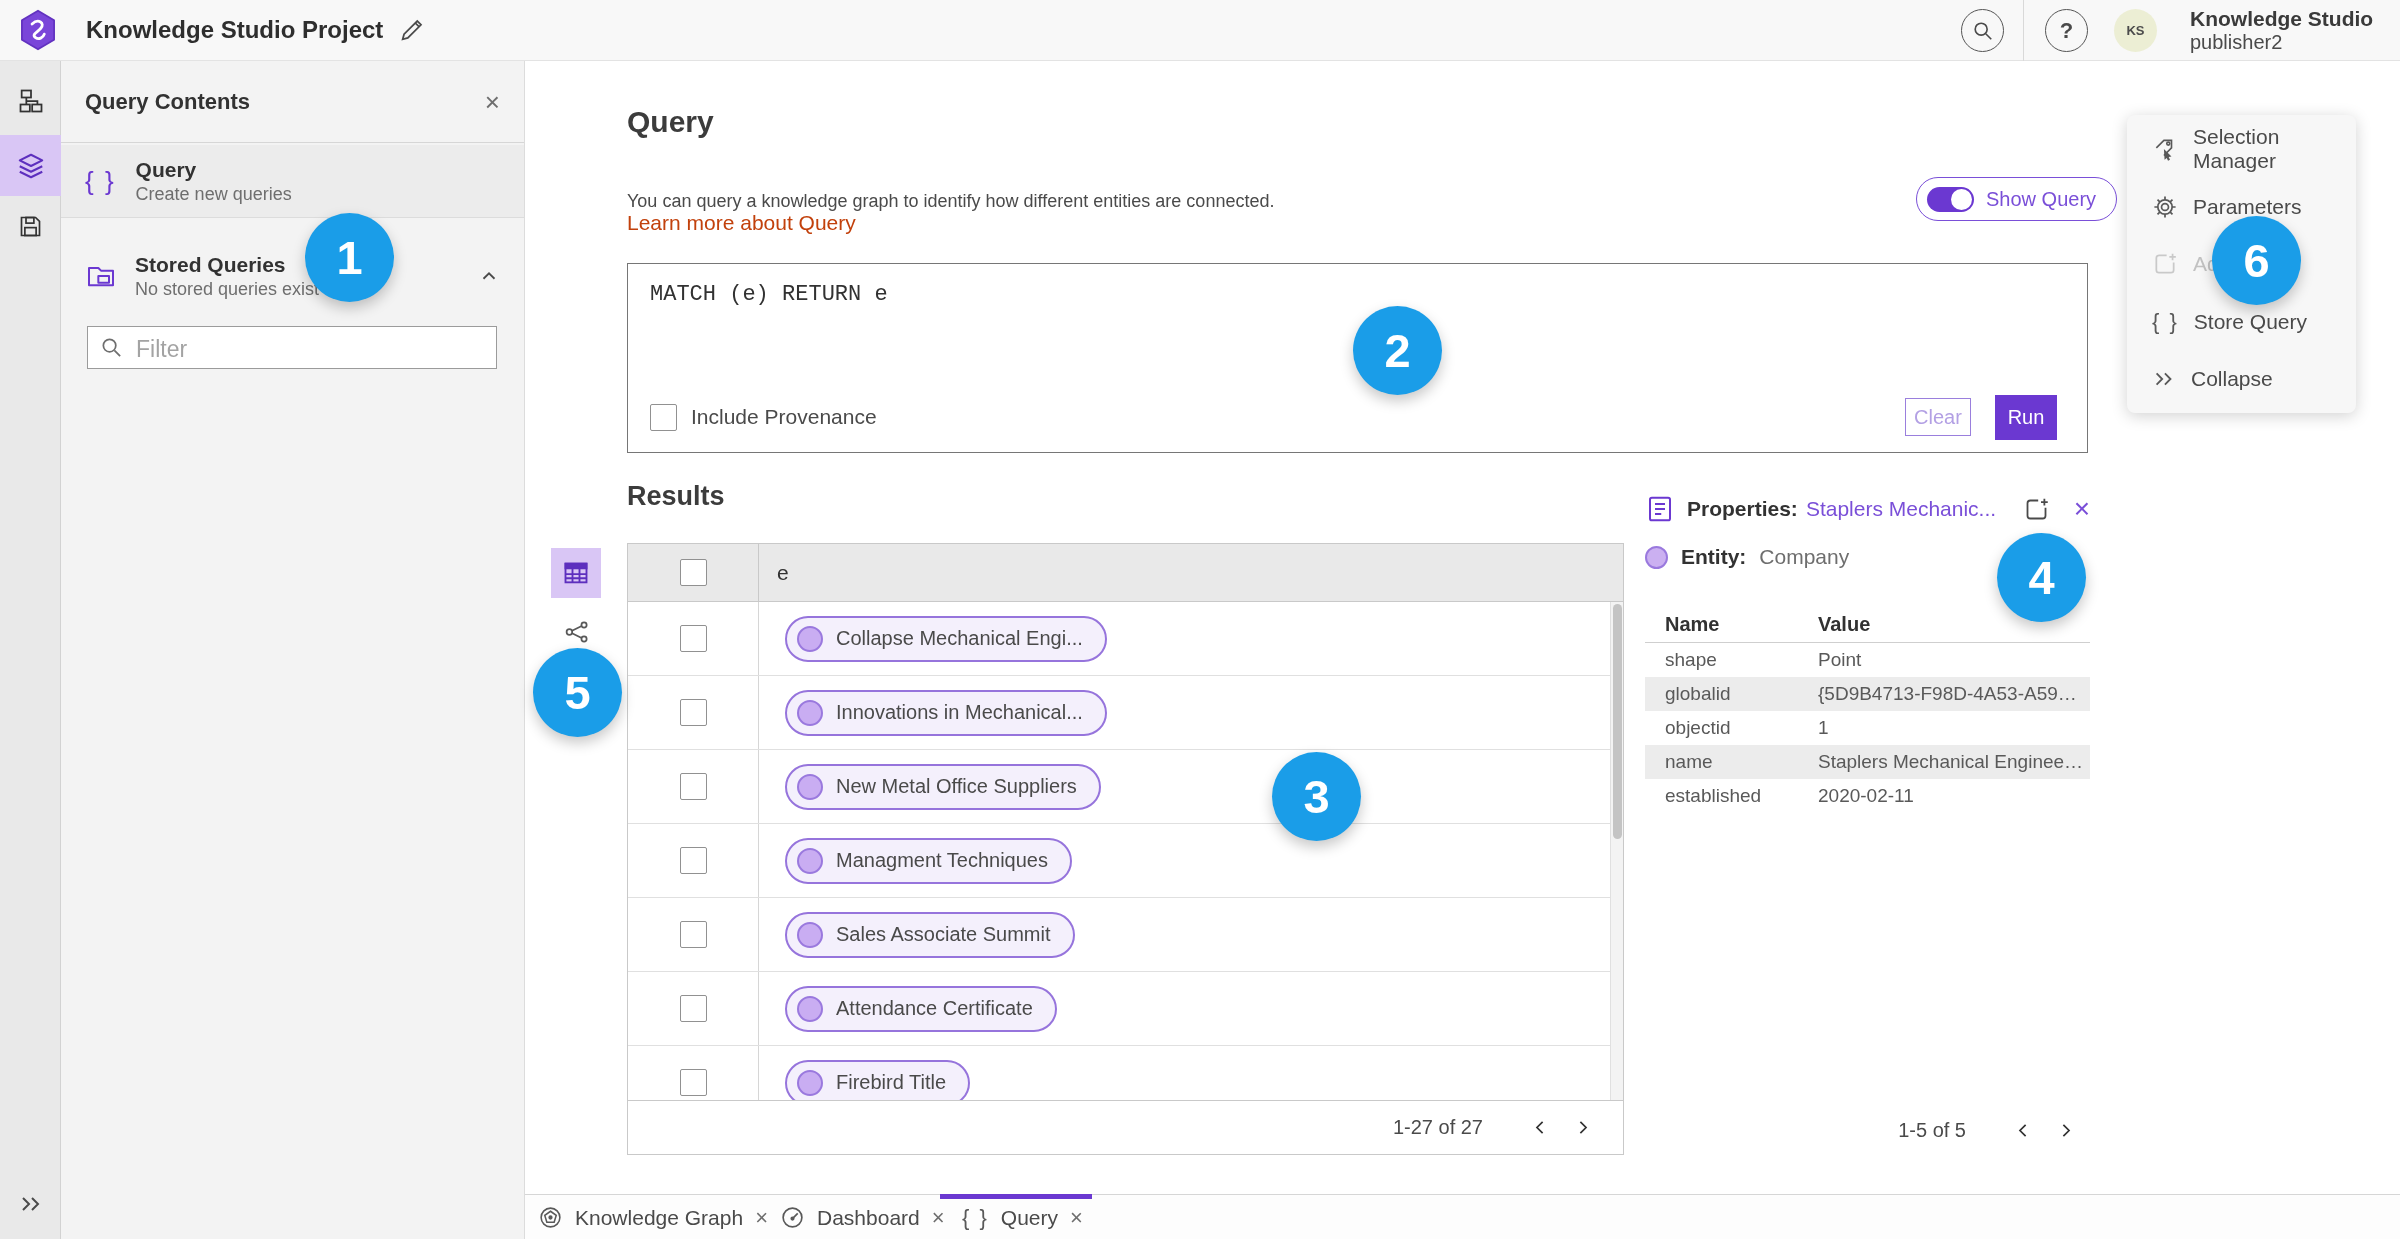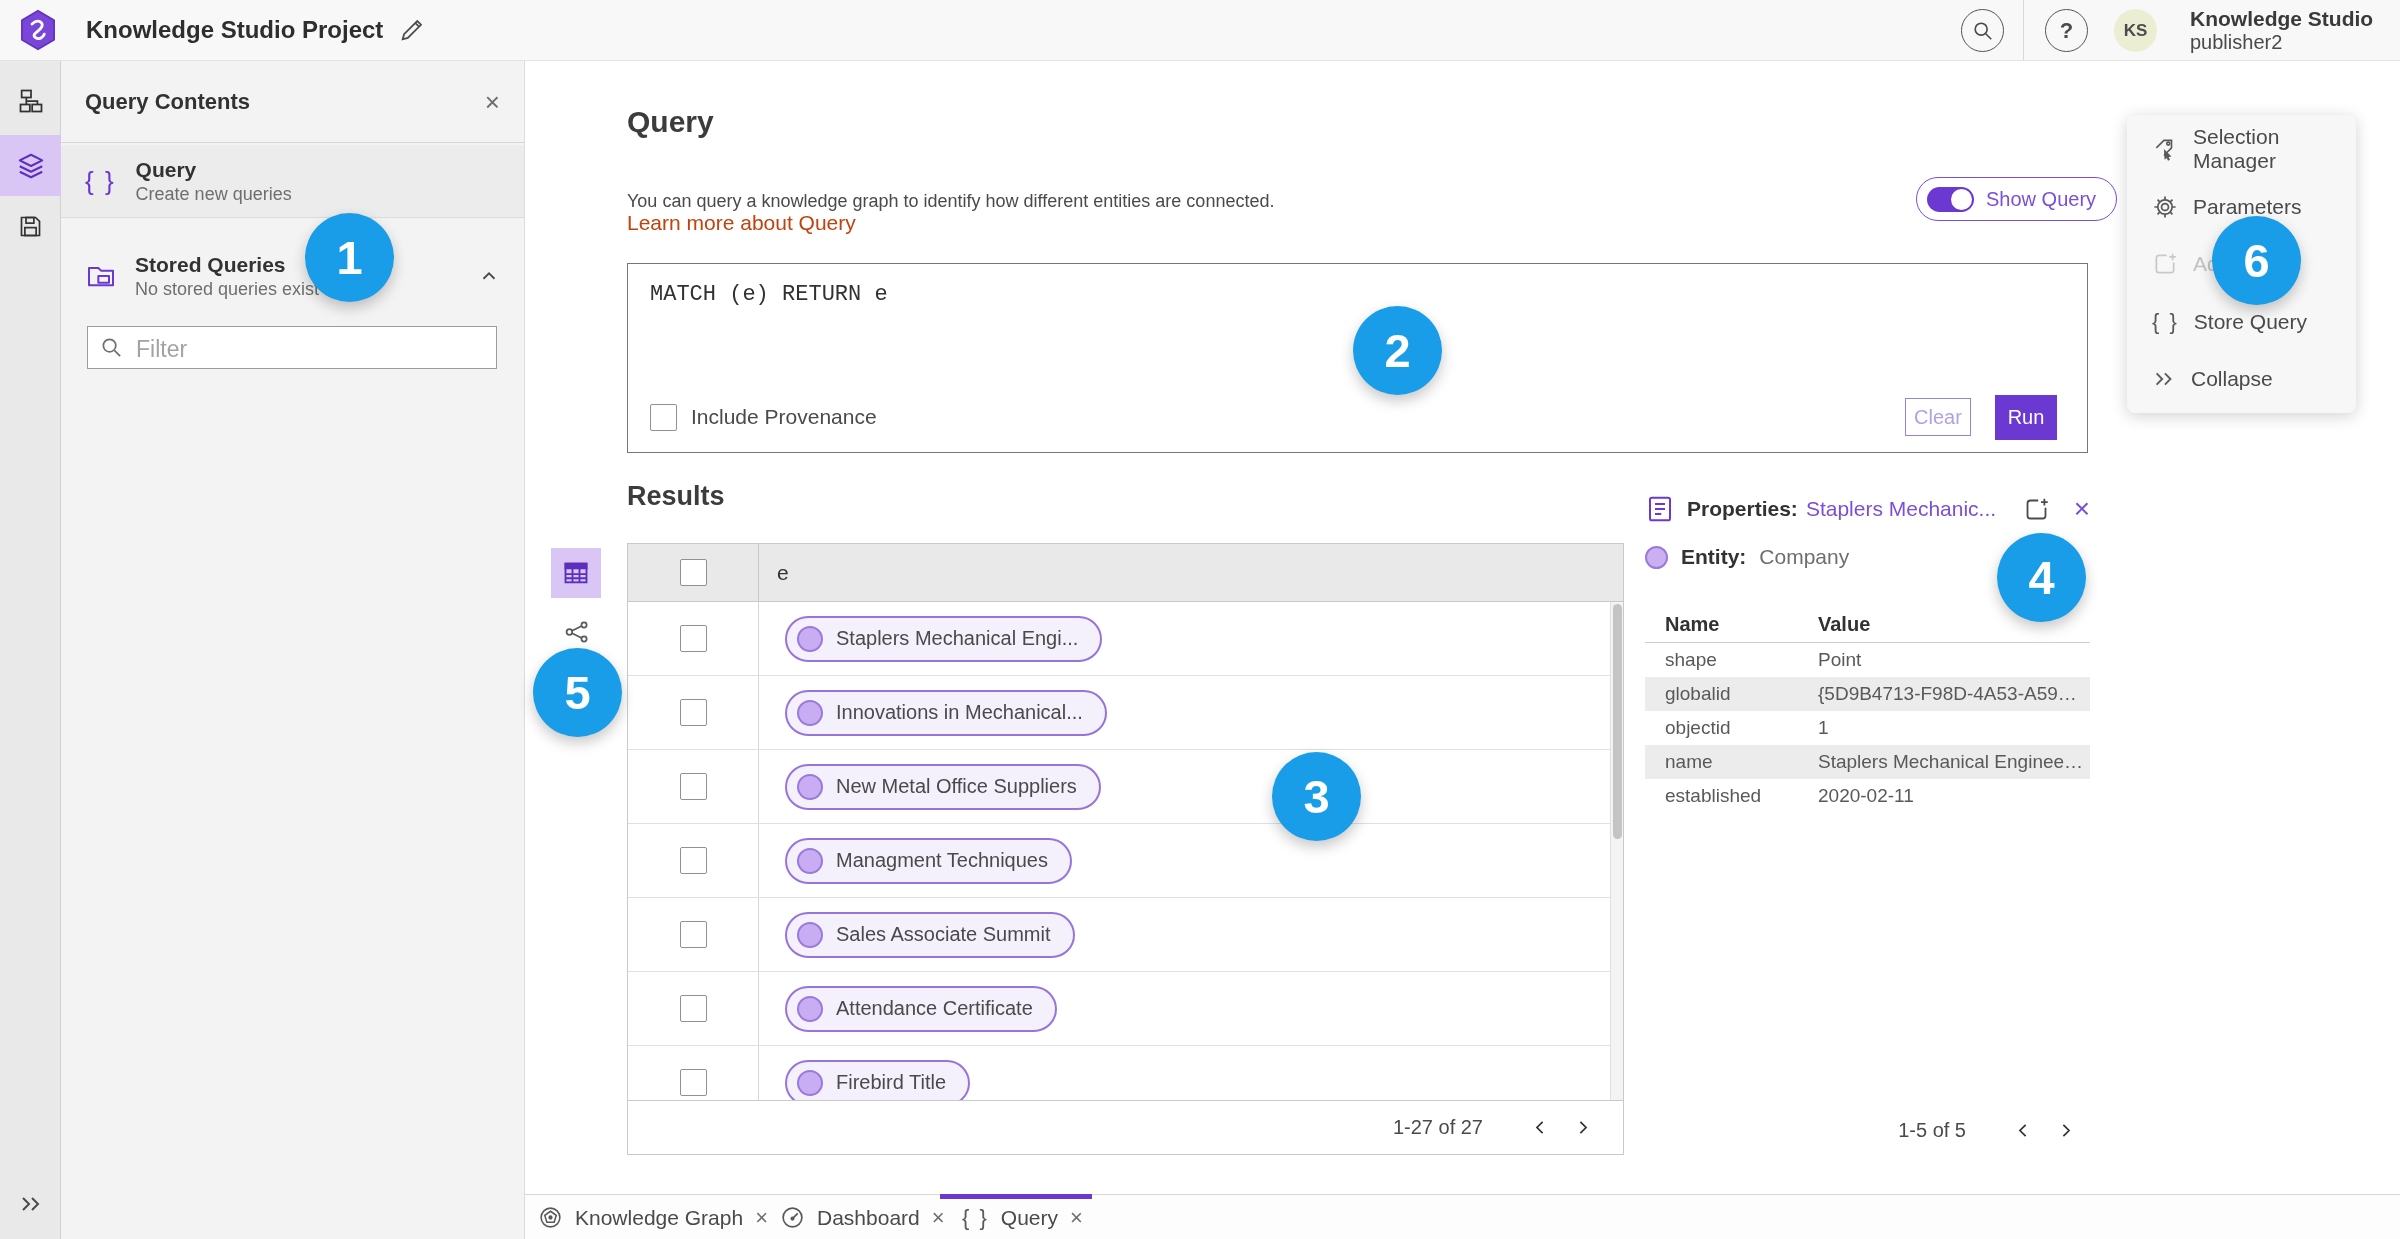--- a/index.html
+++ b/index.html
@@ -14,21 +14,21 @@
   .app-title { position:absolute; left:86px; top:16px; font-size:24px; font-weight:700; color:#2e2e2e; }
   .edit-pencil { position:absolute; left:398px; top:16px; width:28px; height:28px; color:#4a4a4a; cursor:pointer; }
   .tb-circle { position:absolute; top:9px; width:43px; height:43px; border-radius:50%;
     border:1.5px solid #555; display:flex; align-items:center; justify-content:center; color:#4a4a4a;
     background:#fff0; cursor:pointer; }
   .tb-search { left:1961px; }
   .tb-help { left:2045px; font-size:22px; font-weight:700; }
   .tb-divider { position:absolute; left:2023px; top:0; width:1px; height:61px; background:#d9d9d9; }
   .avatar { position:absolute; left:2114px; top:9px; width:43px; height:43px; border-radius:50%;
     background:#eceed4; display:flex; align-items:center; justify-content:center;
-    font-size:17px; font-weight:700; color:#4c4c4c; }
+    font-size:13px; font-weight:700; color:#4c4c4c; }
   .userblock { position:absolute; left:2190px; top:7px; line-height:1.15; }
   .userblock .uname { font-size:21px; font-weight:700; color:#3a3a3a; }
   .userblock .urole { font-size:20px; color:#4a4a4a; }
 
   
   .rail { position:absolute; left:0; top:61px; width:61px; height:1178px;
     background:#e9e9e9; border-right:1px solid #d2d2d2; z-index:4; }
   .rail-btn { position:absolute; left:0; width:61px; height:61px; display:flex;
     align-items:center; justify-content:center; color:#323232; cursor:pointer; }
   .rail-btn.selected { background:#d9c6f5; color:#5d2fbe; }
@@ -325,21 +325,21 @@
       <span class="rt-ecol">e</span>
     </div>
     <div class="rt-body">
       <div class="rt-row">
         <span class="rt-cbcol">
             <span class="cb"></span>
           </span>
         <span class="rt-chipcol">
             <span class="chip">
               <span class="chip-dot"></span>
-              <span class="chip-label">Staplers Mechanical Engi...</span>
+              <span class="chip-label">Collapse Mechanical Engi...</span>
             </span>
           </span>
       </div>
       <div class="rt-row">
         <span class="rt-cbcol">
             <span class="cb"></span>
           </span>
         <span class="rt-chipcol">
             <span class="chip">
               <span class="chip-dot"></span>

